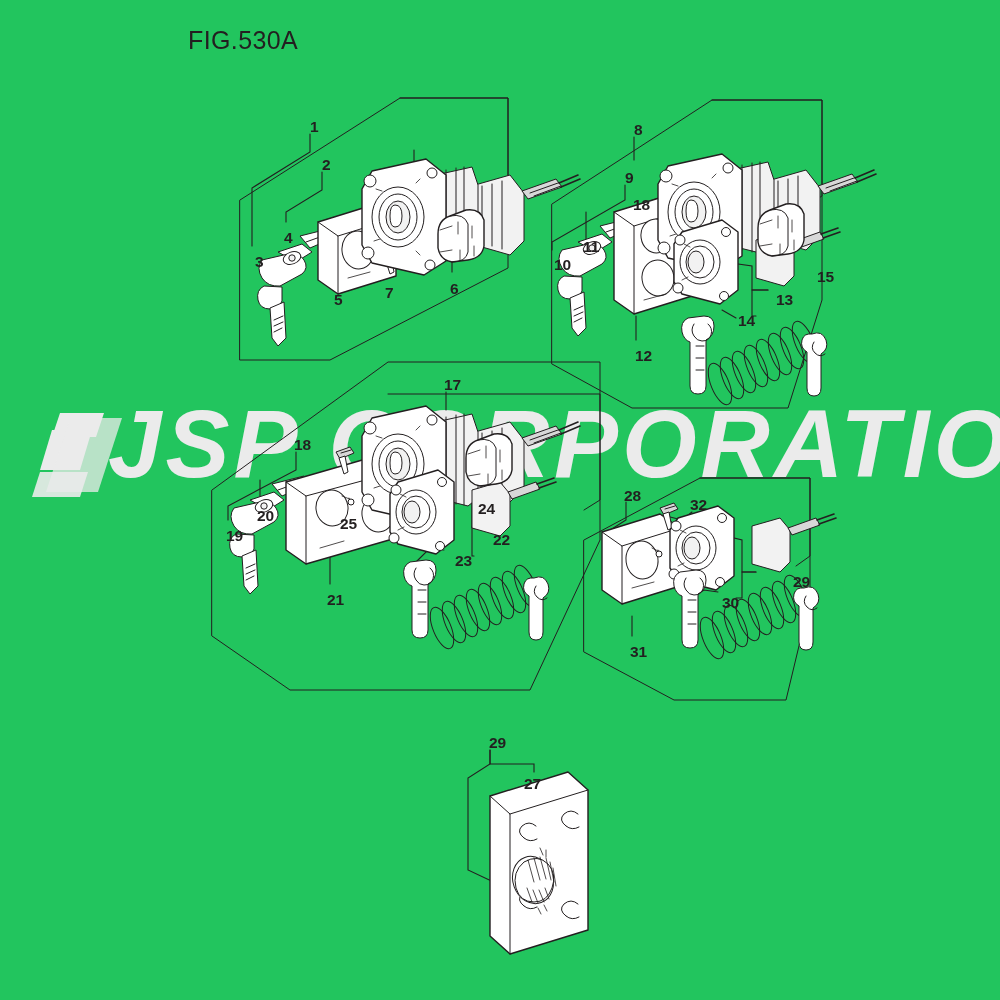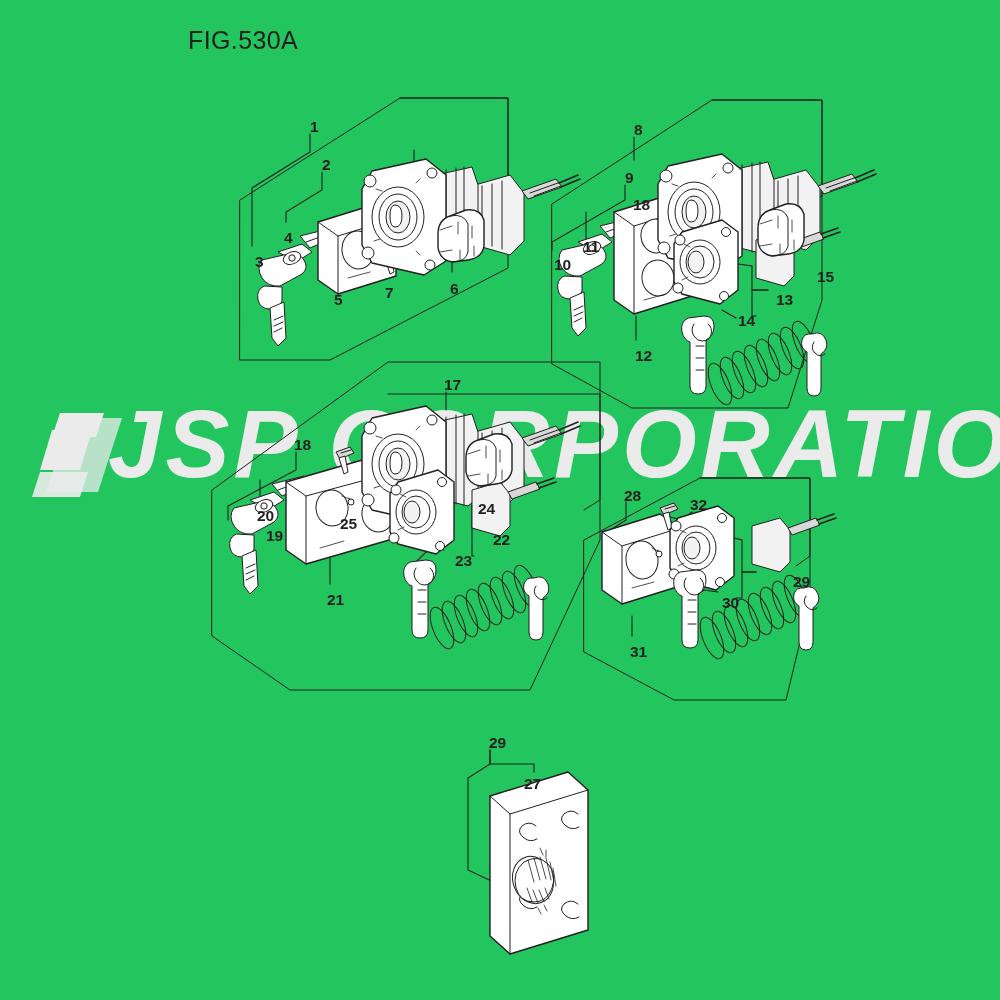--- a/index.html
+++ b/index.html
@@ -295,21 +295,21 @@
       <div class="num" style="left: 625px; top: 170px;">9</div>
       <div class="num" style="left: 554px; top: 257px;">10</div>
       <div class="num" style="left: 583px; top: 239px;">11</div>
       <div class="num" style="left: 635px; top: 348px;">12</div>
       <div class="num" style="left: 776px; top: 292px;">13</div>
       <div class="num" style="left: 738px; top: 313px;">14</div>
       <div class="num" style="left: 781px; top: 269px; margin-left: 36px;">15</div>
       <div class="num" style="left: 633px; top: 197px;">18</div>
       <div class="num" style="left: 444px; top: 377px;">17</div>
       <div class="num" style="left: 294px; top: 437px;">18</div>
-      <div class="num" style="left: 226px; top: 528px; margin-left: 40px;">19</div>
+      <div class="num" style="left: 226px; top: 528px;">19</div>
       <div class="num" style="left: 257px; top: 508px; text-align: right;">20</div>
       <div class="num" style="left: 327px; top: 592px;">21</div>
       <div class="num" style="left: 493px; top: 532px;">22</div>
       <div class="num" style="left: 455px; top: 553px;">23</div>
       <div class="num" style="left: 478px; top: 501px;">24</div>
       <div class="num" style="left: 340px; top: 484px; margin-top: 32px;">25</div>
       <div class="num" style="left: 489px; top: 735px;">29</div>
       <div class="num" style="left: 524px; top: 776px;">27</div>
       <div class="num" style="left: 624px; top: 488px;">28</div>
       <div class="num" style="left: 765px; top: 574px; margin-left: 28px;">29</div>

